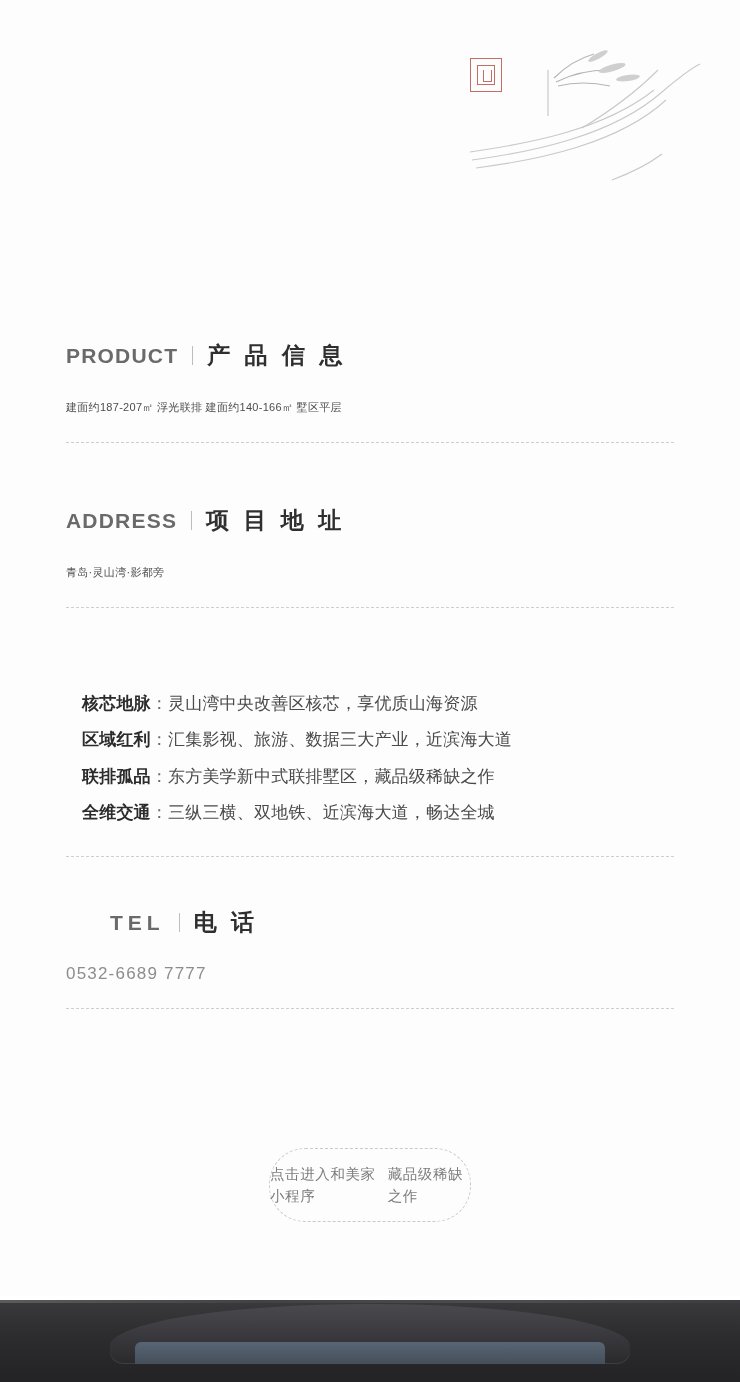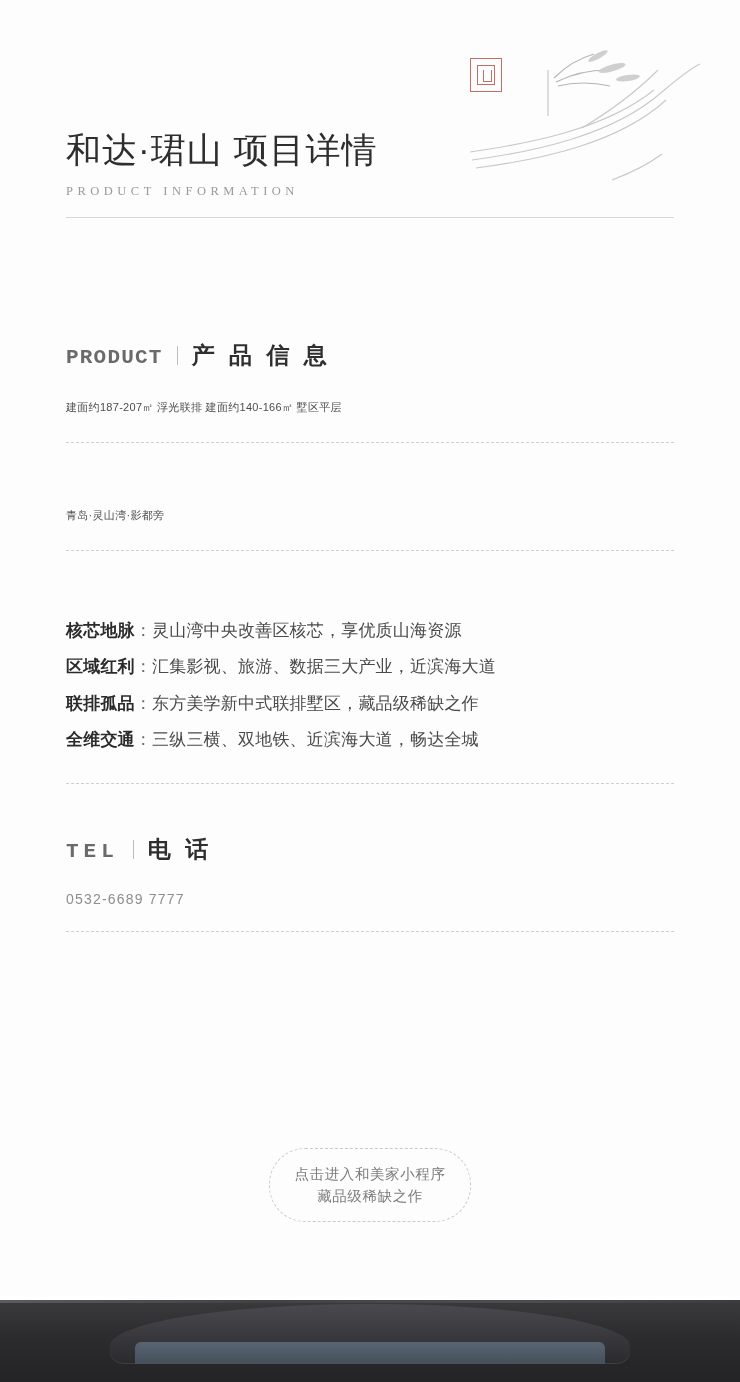--- a/index.html
+++ b/index.html
@@ -97,21 +97,21 @@
   .sec-head {
     display: flex;
     align-items: baseline;
     margin-bottom: 26px;
   }
   .sec-en {
     font-size: 21px;
     letter-spacing: 1.2px;
     color: #6a6a6a;
     font-weight: 600;
-    font-family: Liberation Mono, monospace;
+    font-family: Liberation Sans, sans-serif;
   }
   .sec-divider {
     display: inline-block;
     width: 1px;
     height: 19px;
     background: #bdbdbd;
     margin: 0 14px;
     position: relative;
     top: 2px;
   }
@@ -131,57 +131,56 @@
     margin-top: 24px;
     border-top: 1px dashed #cfcfcf;
     height: 0;
     width: 608px;
   }
   .gap-lg { height: 62px; }
   .gap-md { height: 50px; }
 
   
   .adv-list {
-    margin: 0;
+    margin: 16px;
     padding: 0;
     list-style: none;
   }
   .adv-item {
     font-size: 17px;
     color: #3f3f3f;
     line-height: 2.15;
     letter-spacing: .2px;
     white-space: nowrap;
   }
   .adv-key {
     font-weight: 700;
     color: #2b2b2b;
   }
   .adv-colon { color: #6b6b6b; }
   .adv-val { color: #4a4a4a; }
 
   .tel-num {
-    font-size: 14px;
+    font-size: 17px;
     color: #8d8d8d;
     letter-spacing: 1.2px;
   }
-  .tel-en { letter-spacing: 5px; }
+  .tel-en { letter-spacing: 5px; margin-left: 44px; }
 
   
   .mp-btn {
     position: absolute;
     left: 50%;
     transform: translateX(-50%);
     top: 1148px;
     width: 200px;
     height: 72px;
     border: 1px dashed #c9c9c9;
     border-radius: 36px;
     display: flex;
-    flex-direction: column;
     align-items: center;
     justify-content: center;
     color: #7c7c7c;
     font-size: 14.5px;
     line-height: 1.55;
     letter-spacing: .6px;
     background: transparent;
   }
 
   
@@ -251,41 +250,41 @@
         <path d="M86 30 L 86 76" stroke="#c4c4c4"></path>
       </g>
       <g fill="#cfcfcf">
         <ellipse cx="150" cy="28" rx="14" ry="3.3" transform="rotate(-16 150 28)"></ellipse>
         <ellipse cx="166" cy="38" rx="12" ry="3" transform="rotate(-8 166 38)"></ellipse>
         <ellipse cx="136" cy="16" rx="11" ry="2.8" transform="rotate(-28 136 16)"></ellipse>
       </g>
     </svg>
   </div>
 
-  <div class="title-wrap">
-    <div class="main-title">和达·珺山 项目详情</div>
-    <div class="sub-title">PRODUCT INFORMATION</div>
-    <div class="title-rule"></div>
-  </div>
 
   <div class="content">
 
     <div class="section">
       <div class="sec-head">
         <span class="sec-en">PRODUCT</span>
         <span class="sec-divider"></span>
         <span class="sec-cn">产 品 信 息</span>
       </div>
       <div class="sec-body">建面约187-207㎡ 浮光联排  建面约140-166㎡ 墅区平层</div>
       <div class="dashed-rule"></div>
     </div>
 
     <div class="gap-lg"></div>
 
     <div class="section">
+      <div class="sec-head">
+        <span class="sec-en">ADDRESS</span>
+        <span class="sec-divider"></span>
+        <span class="sec-cn">项 目 地 址</span>
+      </div>
       <div class="sec-body">青岛·灵山湾·影都旁</div>
       <div class="dashed-rule"></div>
     </div>
 
     <div class="gap-lg"></div>
 
     <div class="section">
       <ul class="adv-list">
         <li class="adv-item">
           <span class="adv-key">核芯地脉</span><span class="adv-colon">：</span><span class="adv-val">灵山湾中央改善区核芯，享优质山海资源</span>

